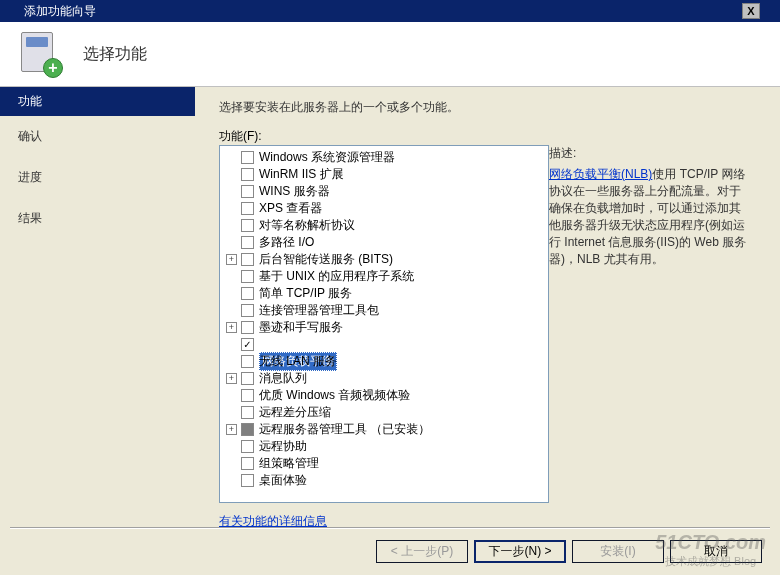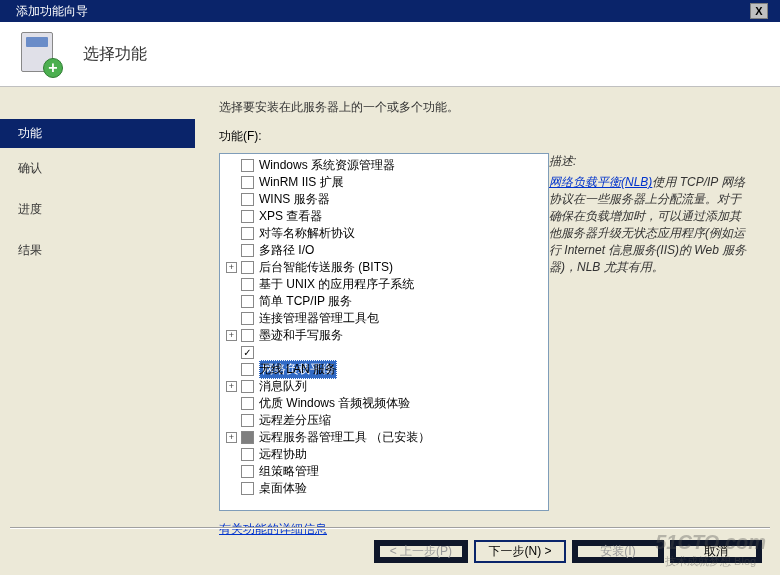--- a/index.html
+++ b/index.html
@@ -11,21 +11,21 @@
       height: 575px;
       overflow: hidden;
       position: relative;
     }
     .titlebar {
       background: linear-gradient(to bottom, #0a246a, #0a246a);
       color: white;
       height: 22px;
       display: flex;
       align-items: center;
-      padding: 0 12px;
+      padding: 0 20px;
       font-size: 12px;
     }
     .titlebar-text { flex: 1; padding-left: 4px; }
     .close-btn {
       width: 18px; height: 16px;
       background: #c0c0c0;
       border: 1px solid #808080;
       display: flex; align-items: center; justify-content: center;
       color: black;
       font-weight: bold;
@@ -89,32 +89,31 @@
     .sidebar-item {
       padding: 12px 18px;
       color: #333;
       cursor: pointer;
       font-size: 12px;
     }
     .sidebar-item.active {
       background: #0a246a;
       color: white;
       padding: 6px 18px;
-      margin-top: 32px;
     }
     .main {
       flex: 1;
       padding: 12px 18px 0 24px;
       background: #ece9d8;
     }
     .main-desc {
       margin-bottom: 12px;
       color: #333;
     }
-    .features-label { margin-bottom: 8px; }
+    .features-label { margin-bottom: 0; }
     .content-row { display: flex; gap: 0; }
     .tree-box {
       width: 330px;
       height: 358px;
       background: white;
       border: 1px solid #7f9db9;
       overflow-y: auto;
       padding: 3px;
     }
     .tree-item {
@@ -153,42 +152,41 @@
       color: white;
       border: 1px dotted white;
       padding: 0 2px;
       margin-top: 34px;
     }
     .desc-panel {
       flex: 1;
       font-size: 12px;
       color: #333;
       padding-right: 10px;
-      font-style: italic;
     }
     .desc-title { margin-bottom: 4px; }
     .desc-link { color: #0033cc; text-decoration: underline; cursor: pointer; }
     .bottom-link {
       margin-top: 10px;
       color: #0033cc;
       text-decoration: underline;
       cursor: pointer;
       display: inline-block;
     }
     .button-row {
       position: absolute;
       bottom: 12px;
       right: 18px;
       display: flex;
       gap: 6px;
     }
     .btn {
       min-width: 92px;
       height: 23px;
-      border: 6px solid #0f172a;
+      border: 1px solid #0f172a;
       background: #ece9d8;
       font-size: 12px;
       cursor: pointer;
       display: flex; align-items: center; justify-content: center;
       padding: 0 10px;
     }
     .btn.primary { border: 2px solid #0a246a; }
     .btn.disabled { color: #999; cursor: default; }
     .separator {
       position: absolute;

